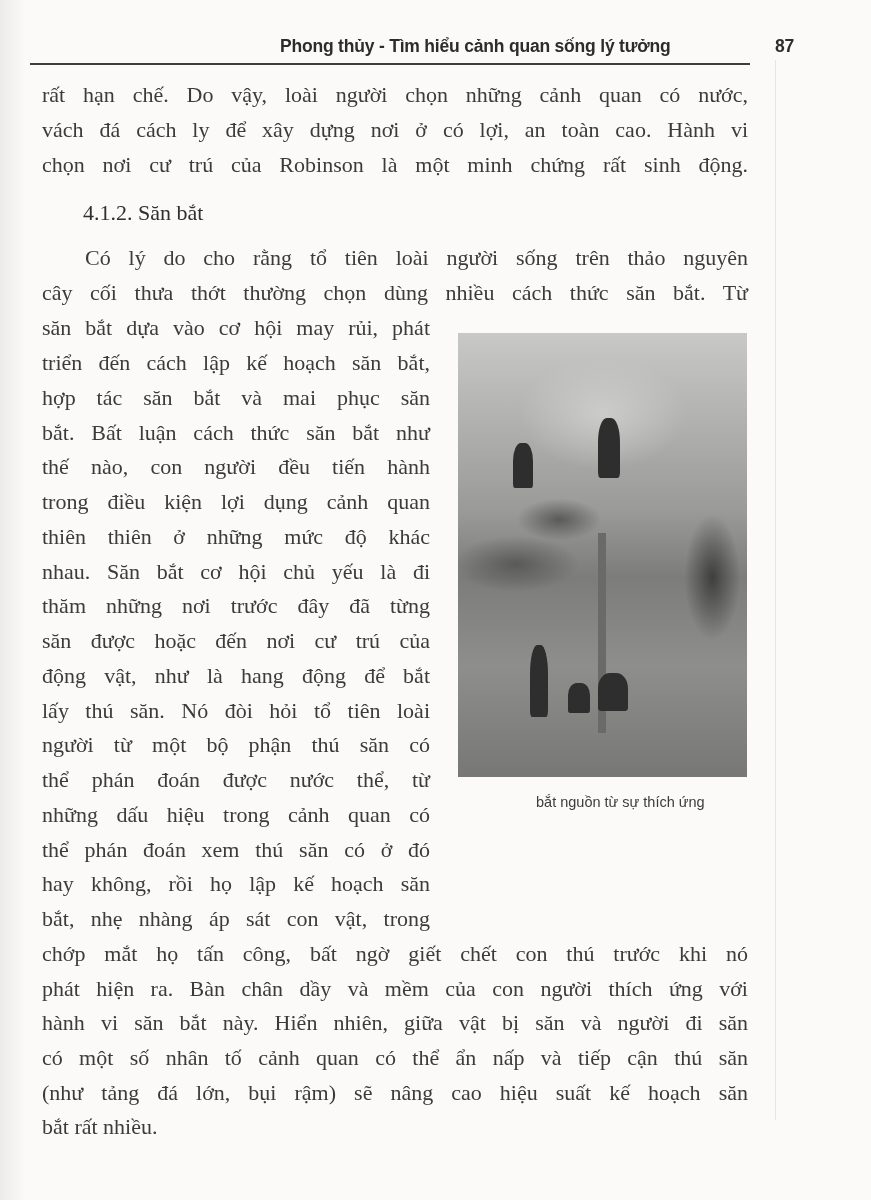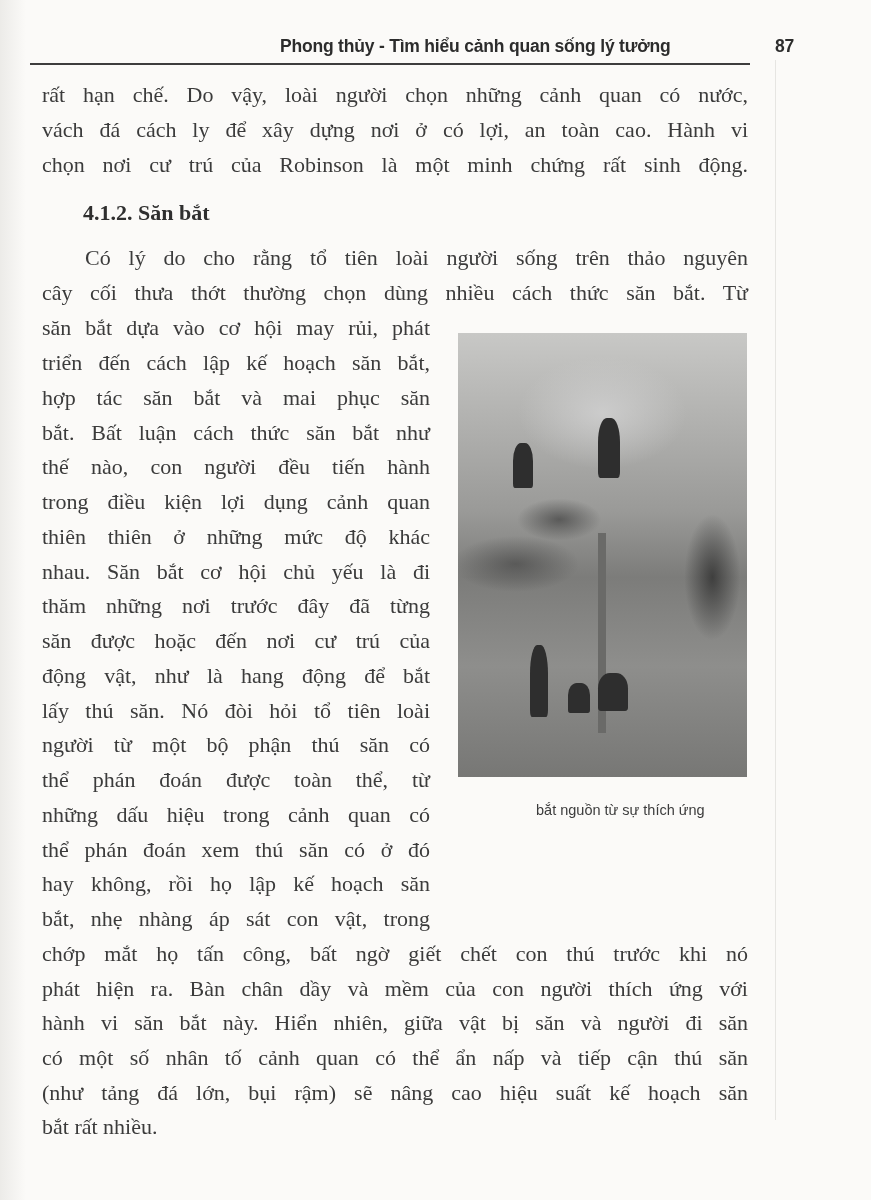--- a/index.html
+++ b/index.html
@@ -32,21 +32,21 @@
     }
     .line {
       position: absolute; left: 42px; white-space: nowrap;
       font-size: 22px; line-height: 24px; color: #3b3b3b;
     }
     .full { width: 706px; text-align: justify; text-align-last: justify; }
     .narrow { width: 388px; text-align: justify; text-align-last: justify; }
     .last { text-align-last: left; }
     .section-title {
       position: absolute; left: 83px; top: 200px;
-      font-weight: bold; font-size: 22px; color: #2f2f2f;
+      font-weight: normal; font-size: 22px; color: #2f2f2f;
     }
     .photo {
       position: absolute; left: 458px; top: 333px; width: 289px; height: 444px;
       background:
         radial-gradient(ellipse 60px 30px at 35% 42%, rgba(40,40,40,0.55), transparent 70%),
         radial-gradient(ellipse 40px 90px at 88% 55%, rgba(30,30,30,0.65), transparent 70%),
         radial-gradient(ellipse 90px 40px at 20% 52%, rgba(50,50,50,0.5), transparent 70%),
         radial-gradient(ellipse 120px 80px at 50% 18%, rgba(210,210,210,0.8), transparent 70%),
         linear-gradient(to bottom, #c8c8c6 0%, #9a9a98 40%, #7c7c7a 55%, #8e8e8c 75%, #777775 100%);
       overflow: hidden;
@@ -58,21 +58,21 @@
     .photo .person {
       position: absolute; background: #2e2e2e; border-radius: 40% 40% 10% 10%;
     }
     .caption {
       position: absolute; left: 463px; top: 793px;
       font-family: "Liberation Sans", "DejaVu Sans", sans-serif;
       font-size: 14.5px; line-height: 19.5px; color: #3c3c3c;
     }
     .caption .cap-label { font-weight: bold; }
     .caption .cap-line { display: block; white-space: nowrap; }
-    .caption .indent { padding-left: 73px; margin-top: 8px; }
+    .caption .indent { padding-left: 73px; }
   </style>
 </head>
 <body>
 
 <div class="edge-shadow"></div>
 <div class="right-rule"></div>
 
 <div class="running-head">
   <span>Phong thủy - Tìm hiểu cảnh quan sống lý tưởng</span>
   <span>87</span>
@@ -94,21 +94,21 @@
 <div class="line narrow" style="top:421px">bắt. Bất luận cách thức săn bắt như</div>
 <div class="line narrow" style="top:455px">thế nào, con người đều tiến hành</div>
 <div class="line narrow" style="top:490px">trong điều kiện lợi dụng cảnh quan</div>
 <div class="line narrow" style="top:525px">thiên thiên ở những mức độ khác</div>
 <div class="line narrow" style="top:560px">nhau. Săn bắt cơ hội chủ yếu là đi</div>
 <div class="line narrow" style="top:594px">thăm những nơi trước đây đã từng</div>
 <div class="line narrow" style="top:629px">săn được hoặc đến nơi cư trú của</div>
 <div class="line narrow" style="top:664px">động vật, như là hang động để bắt</div>
 <div class="line narrow" style="top:699px">lấy thú săn. Nó đòi hỏi tổ tiên loài</div>
 <div class="line narrow" style="top:733px">người từ một bộ phận thú săn có</div>
-<div class="line narrow" style="top:768px">thể phán đoán được toàn thể, từ</div>
+<div class="line narrow" style="top:768px">thể phán đoán được nước thể, từ</div>
 <div class="line narrow" style="top:803px">những dấu hiệu trong cảnh quan có</div>
 <div class="line narrow" style="top:838px">thể phán đoán xem thú săn có ở đó</div>
 <div class="line narrow" style="top:872px">hay không, rồi họ lập kế hoạch săn</div>
 <div class="line narrow" style="top:907px">bắt, nhẹ nhàng áp sát con vật, trong</div>
 
 <div class="line full" style="top:942px">chớp mắt họ tấn công, bất ngờ giết chết con thú trước khi nó</div>
 <div class="line full" style="top:977px">phát hiện ra. Bàn chân dầy và mềm của con người thích ứng với</div>
 <div class="line full" style="top:1011px">hành vi săn bắt này. Hiển nhiên, giữa vật bị săn và người đi săn</div>
 <div class="line full" style="top:1046px">có một số nhân tố cảnh quan có thể ẩn nấp và tiếp cận thú săn</div>
 <div class="line full" style="top:1081px">(như tảng đá lớn, bụi rậm) sẽ nâng cao hiệu suất kế hoạch săn</div>

